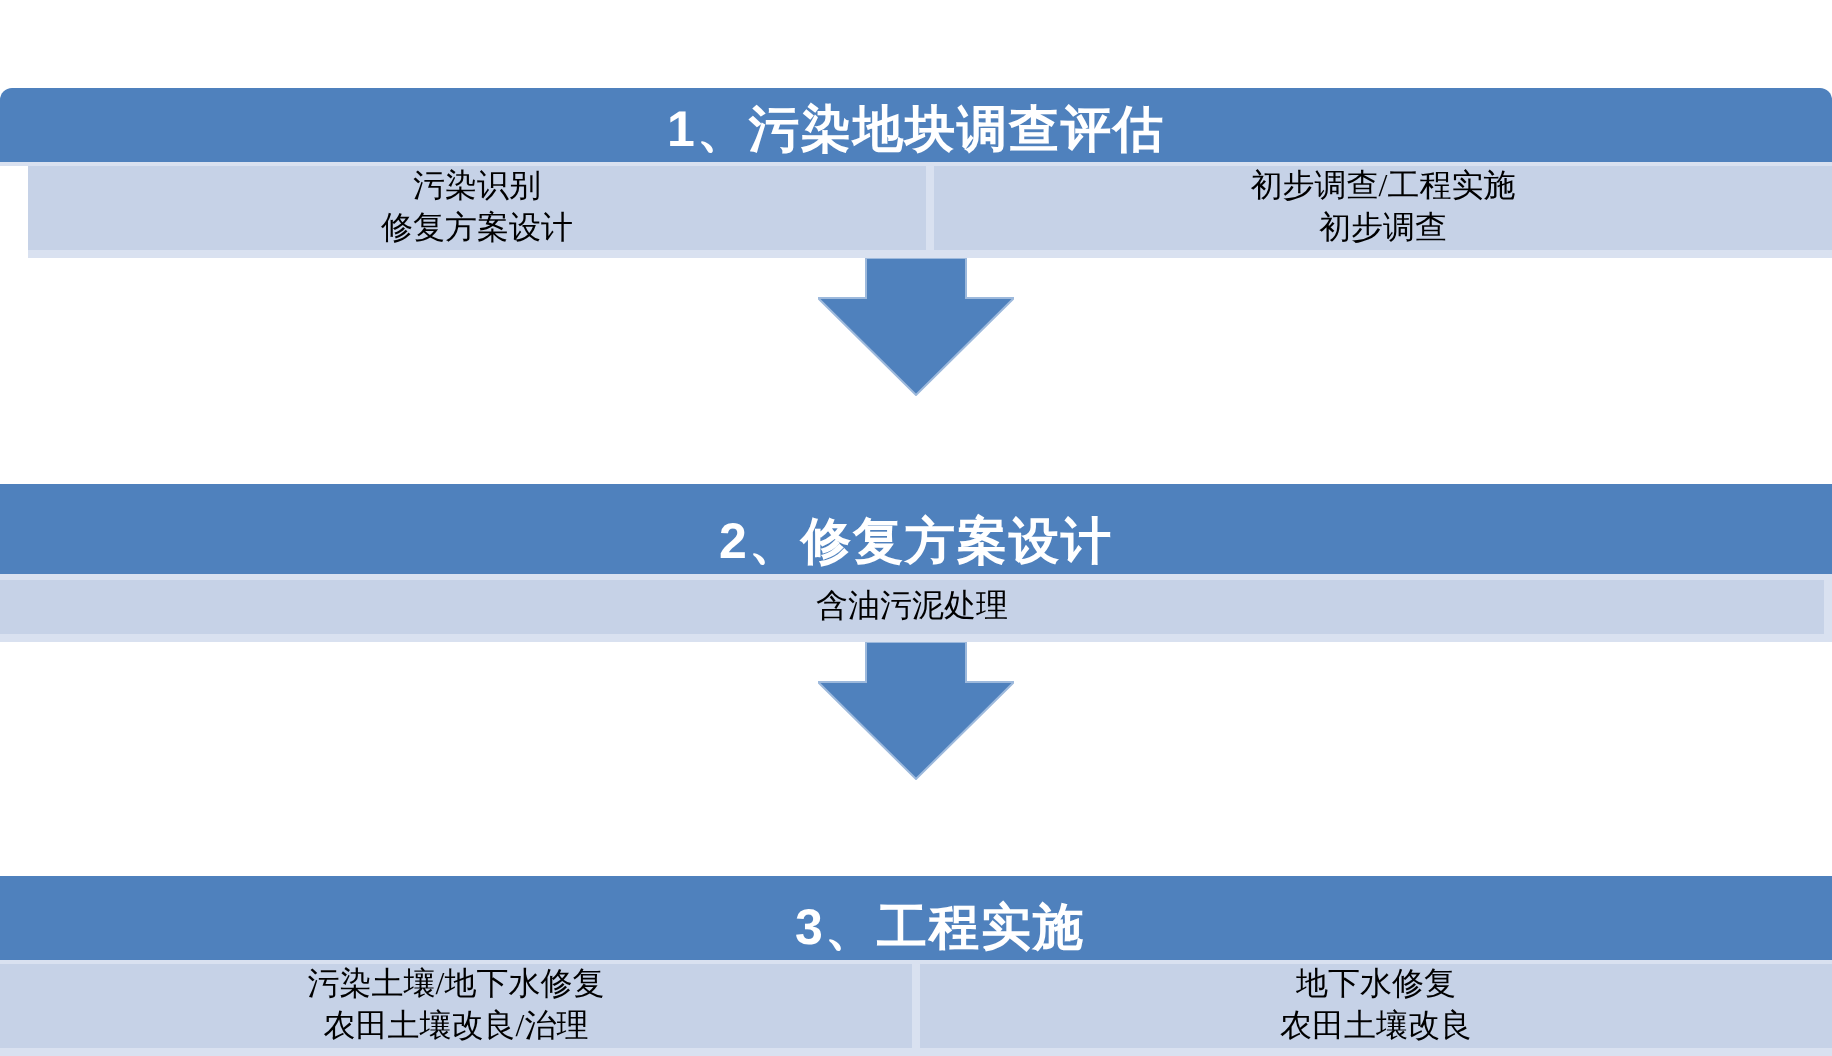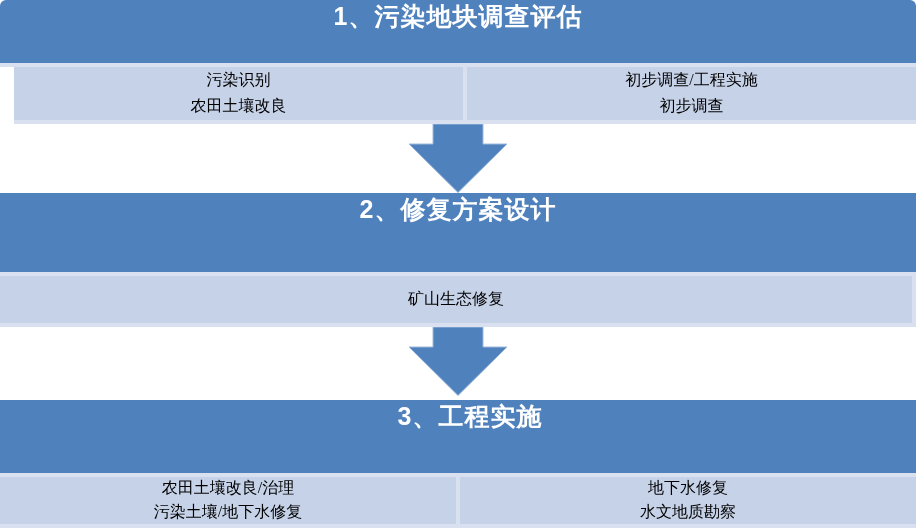--- a/index.html
+++ b/index.html
@@ -12,23 +12,24 @@
     --cell-text:#000000;
   }
   *{margin:0;padding:0;box-sizing:border-box;}
   html,body{background:#ffffff;}
   body{width:916px;height:528px;overflow:hidden;font-family:"Liberation Sans",sans-serif;}
   .diagram{width:916px;height:528px;display:flex;flex-direction:column;background:#ffffff;}
 
   .header{
     background:var(--header-bg);
     color:var(--header-text);
-    display:flex;align-items:flex-start;justify-content:center;
+    display:flex;align-items:flex-end;justify-content:center;
     font-weight:bold;font-size:25px;letter-spacing:1px;
     font-family:"Liberation Sans",sans-serif;
+    margin-top:44px;
   }
   .header-1{height:68px;border-radius:6px 6px 0 0;}
   .header-2{height:85px;}
   .header-3{height:78px;padding-left:24px;}
 
   .sep{height:4px;background:var(--divider);}
 
   .body{
     display:flex;flex-direction:row;
     background:var(--cell-bg);
@@ -58,63 +59,63 @@
 
 <div class="diagram">
 
   <div class="header header-1">
     <span>1、污染地块调查评估</span>
   </div>
   <div class="sep"></div>
   <div class="body body-1">
     <div class="cell">
       <div class="row">污染识别</div>
-      <div class="row">农田土壤改良</div>
+      <div class="row">修复方案设计</div>
     </div>
     <div class="vdiv"></div>
     <div class="cell">
       <div class="row">初步调查/工程实施</div>
       <div class="row">初步调查</div>
     </div>
   </div>
 
   <div class="gap gap-1">
     <svg class="arrow-svg" viewBox="0 0 98 69" preserveAspectRatio="none" aria-hidden="true">
       <polygon points="24,0 74,0 74,20 98,20 49,68.5 0,20 24,20"></polygon>
     </svg>
   </div>
 
   <div class="header header-2">
     <span>2、修复方案设计</span>
   </div>
   <div class="sep"></div>
   <div class="body body-2">
     <div class="cell">
-      <div class="row">矿山生态修复</div>
+      <div class="row">含油污泥处理</div>
     </div>
     <div class="vdiv"></div>
   </div>
 
   <div class="gap gap-2">
     <svg class="arrow-svg" viewBox="0 0 98 69" preserveAspectRatio="none" aria-hidden="true">
       <polygon points="24,0 74,0 74,20 98,20 49,68.5 0,20 24,20"></polygon>
     </svg>
   </div>
 
   <div class="header header-3">
     <span>3、工程实施</span>
   </div>
   <div class="sep"></div>
   <div class="body body-3">
     <div class="cell">
+      <div class="row">污染土壤/地下水修复</div>
       <div class="row">农田土壤改良/治理</div>
-      <div class="row">污染土壤/地下水修复</div>
     </div>
     <div class="vdiv"></div>
     <div class="cell">
       <div class="row">地下水修复</div>
-      <div class="row">水文地质勘察</div>
+      <div class="row">农田土壤改良</div>
     </div>
   </div>
 
   <div class="bottom-strip"></div>
 
 </div>
 
 </body></html>

